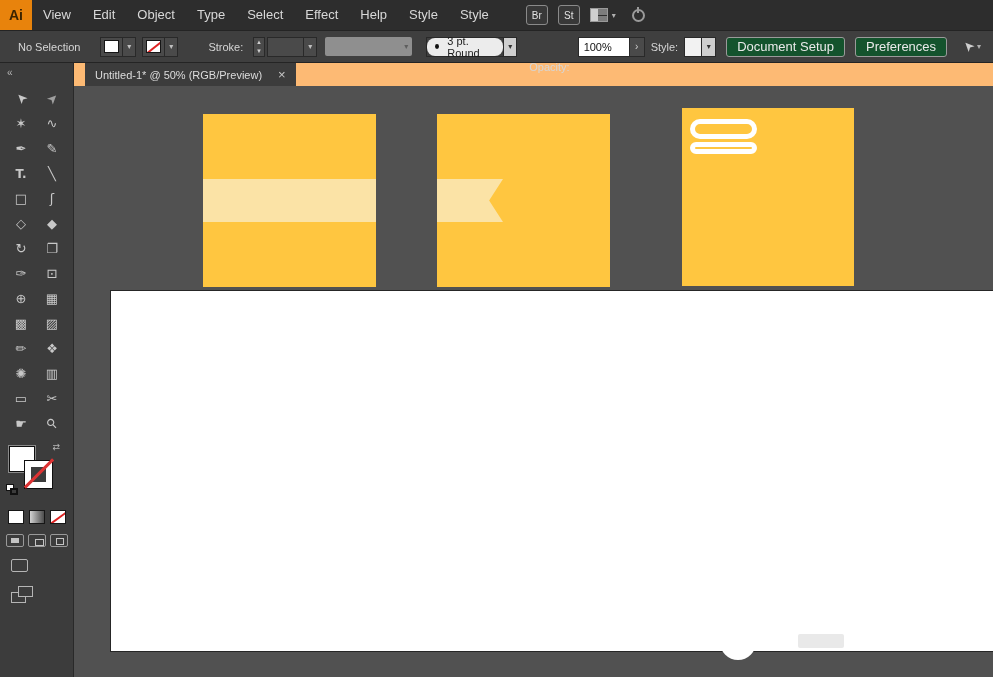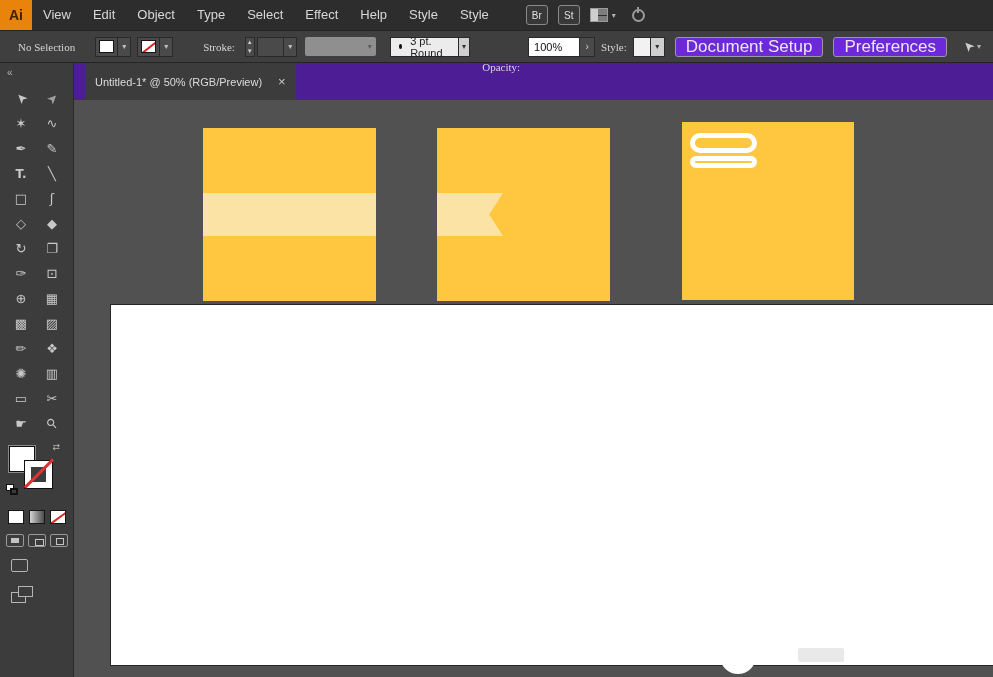--- a/index.html
+++ b/index.html
@@ -24,51 +24,51 @@
   .ws-icon .b { background:#7c7c7c; border-bottom:1px solid #2d2d2d; }
   .ws-icon .c { background:#7c7c7c; }
   .chev-sm { color:#b0b0b0; font-size:8px; }
   .power-icon { width:13px; height:13px; border:2px solid #9a9a9a; border-radius:50%; position:relative; margin-left:6px; }
   .power-icon::after { content:""; position:absolute; left:3px; top:-4px; width:2px; height:6px; background:#9a9a9a; }
 
   
   .controlbar { position:absolute; left:0; top:30px; right:0; height:33px; background:#3f3f3f;
                 border-top:1px solid #242424; border-bottom:1px solid #242424;
                 display:flex; align-items:center; padding:0 12px; color:#d6d6d6; font-size:11px; z-index:5; }
-  .cb-label { margin:0 6px; white-space:nowrap;font-family:Liberation Serif, serif; }
+  .cb-label { margin:0 6px; white-space:nowrap; }
   .combo { display:flex; align-items:center; height:20px; background:#4a4a4a; border:1px solid #292929; }
   .combo .swatch { width:15px; height:13px; margin:0 3px; background:#fff; border:1px solid #161616; position:relative; overflow:hidden; }
   .combo .swatch.none::after { content:""; position:absolute; left:-4px; top:5px; width:24px; height:2px;
                                background:#d22; transform:rotate(-38deg); }
   .combo .chev { width:13px; height:100%; display:flex; align-items:center; justify-content:center;
                  color:#c0c0c0; font-size:8px; border-left:1px solid #292929; }
   .stepper { display:flex; flex-direction:column; width:13px; height:20px; background:#4a4a4a;
              border:1px solid #292929; margin-left:4px; }
   .stepper span { flex:1; font-size:6px; line-height:9px; text-align:center; color:#cfcfcf; }
   .combo-empty { width:58px; height:20px; background:#4a4a4a; border:1px solid #292929; display:flex; margin-left:2px; }
   .combo-empty .fill { flex:1; }
   .disabled-select { width:100px; height:19px; background:#8f8f8f; border-radius:2px; margin-left:8px;
                      display:flex; align-items:center; justify-content:flex-end; padding-right:4px; }
   .disabled-select .chev-dim { color:#5e5e5e; font-size:8px; }
   .brush-select { display:flex; align-items:center; height:20px; border:1px solid #292929; margin-left:14px; }
-  .brush-main { display:flex; align-items:center; height:100%; background:#ececec; color:#1c1c1c; padding:0 10px 0 0; }
+  .brush-main { display:flex; align-items:center; height:100%; background:#ececec; color:#1c1c1c; padding:0 10px 0 0;border-radius:8px; }
   .brush-dot { width:5px; height:5px; border-radius:50%; background:#111; margin:0 8px; }
   .brush-chev { width:15px; height:100%; background:#cfcfcf; display:flex; align-items:center;
                 justify-content:center; color:#333; font-size:8px; border-left:1px solid #292929; }
   .opacity-wrap { display:flex; align-items:center; margin-left:2px; }
   .opacity-input { width:52px; height:20px; background:#fff; border:1px solid #292929; color:#111;
                    display:flex; align-items:center; padding-left:5px; }
   .next-btn { width:15px; height:20px; background:#4a4a4a; border:1px solid #292929; border-left:none;
               color:#d0d0d0; font-size:10px; display:flex; align-items:center; justify-content:center; }
   .style-combo { display:flex; align-items:center; height:20px; border:1px solid #292929; }
   .style-swatch { width:16px; height:18px; background:#f2f2f2; }
   .style-chev { width:14px; height:18px; background:#cfcfcf; color:#333; font-size:8px;
                 display:flex; align-items:center; justify-content:center; border-left:1px solid #292929; }
-  .cta-btn { height:20px; padding:0 10px; border:1px solid #9a9a9a; border-radius:3px; background:#6d28d9;
-             color:#e9e9e9; font-size:17px; display:flex; align-items:center; margin-left:10px; white-space:nowrap; }
+  .cta-btn { height:20px; padding:0 10px; border:1px solid #9a9a9a; border-radius:3px; background:#14532d;
+             color:#e9e9e9; font-size:13px; display:flex; align-items:center; margin-left:10px; white-space:nowrap; }
   .select-similar { display:flex; align-items:center; gap:3px; margin-left:16px; }
 
   
   .toolbar { position:absolute; left:0; top:63px; width:74px; bottom:0; background:#3c3c3c;
              border-right:1px solid #292929; z-index:4; }
   .collapse { color:#b5b5b5; font-size:10px; padding:4px 0 0 7px; cursor:pointer; }
   .tools { display:grid; grid-template-columns:1fr 1fr; width:62px; margin:8px auto 0; }
   .tool { height:25px; display:flex; align-items:center; justify-content:center; cursor:pointer; }
   .tool .g { color:#c8c8c8; font-size:13px; font-family:"DejaVu Sans",sans-serif; display:inline-block; }
   .rnw { transform:rotate(-135deg); }
@@ -98,21 +98,21 @@
   .mode-btn.m1::after { left:4px; top:3px; width:8px; height:5px; }
   .mode-btn.m2::after { left:6px; top:4px; width:7px; height:5px; border:1px solid #c4c4c4; background:transparent; }
   .mode-btn.m3::after { left:5px; top:3px; width:6px; height:5px; border:1px solid #c4c4c4; background:transparent; }
   .screen-mode { width:17px; height:13px; border:1px solid #b5b5b5; border-radius:2px; margin:12px 0 0 11px; cursor:pointer; }
   .overlap-rects { position:relative; width:22px; height:17px; margin:14px 0 0 11px; cursor:pointer; }
   .overlap-rects .r1 { position:absolute; left:0; bottom:0; width:15px; height:11px; border:1px solid #b5b5b5; background:#3c3c3c; }
   .overlap-rects .r2 { position:absolute; right:0; top:0; width:15px; height:11px; border:1px solid #b5b5b5; background:#3c3c3c; }
 
   
   .main { position:absolute; left:74px; top:63px; right:0; bottom:0; display:flex; flex-direction:column; }
-  .tabbar { height:37px; background:#4c1d95; display:flex; align-items:flex-stretch; }
+  .tabbar { height:23px; background:#fdba74; display:flex; align-items:flex-stretch; }
   .tab { margin-left:11px; background:#3c3c3c; display:flex; align-items:center; padding:0 10px;
          color:#dcdcdc; font-size:11px; gap:16px; cursor:pointer; }
   .tab-close { color:#c7c7c7; font-size:13px; line-height:1; cursor:pointer; }
   .canvas { flex:1; position:relative; background:#515151; overflow:hidden; }
 
   .artboard { position:absolute; left:36px; top:204px; width:920px; height:362px; background:#fff;
               border:1px solid #262626; z-index:1; }
   .card { position:absolute; width:173px; height:173px; background:#ffc640; z-index:2; }
   .card1 { left:129px; top:28px; }
   .card2 { left:363px; top:28px; }

